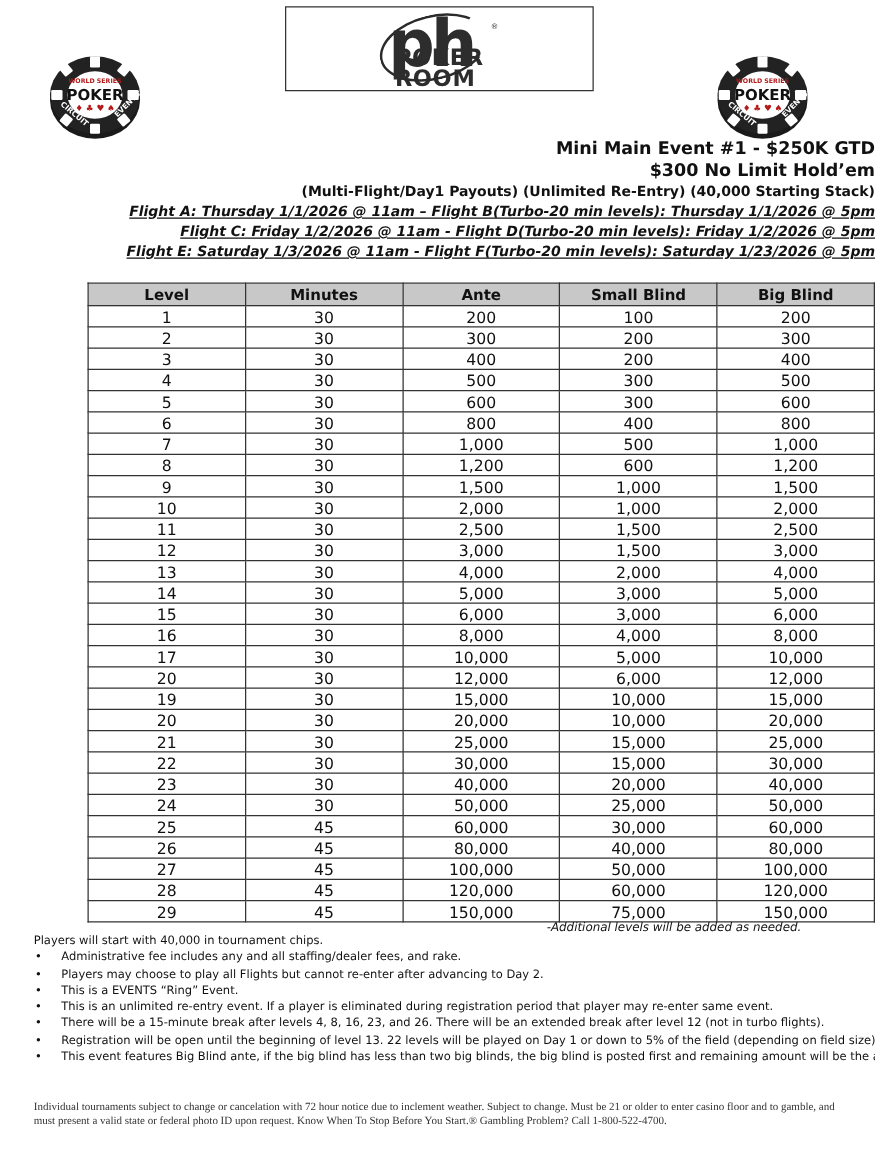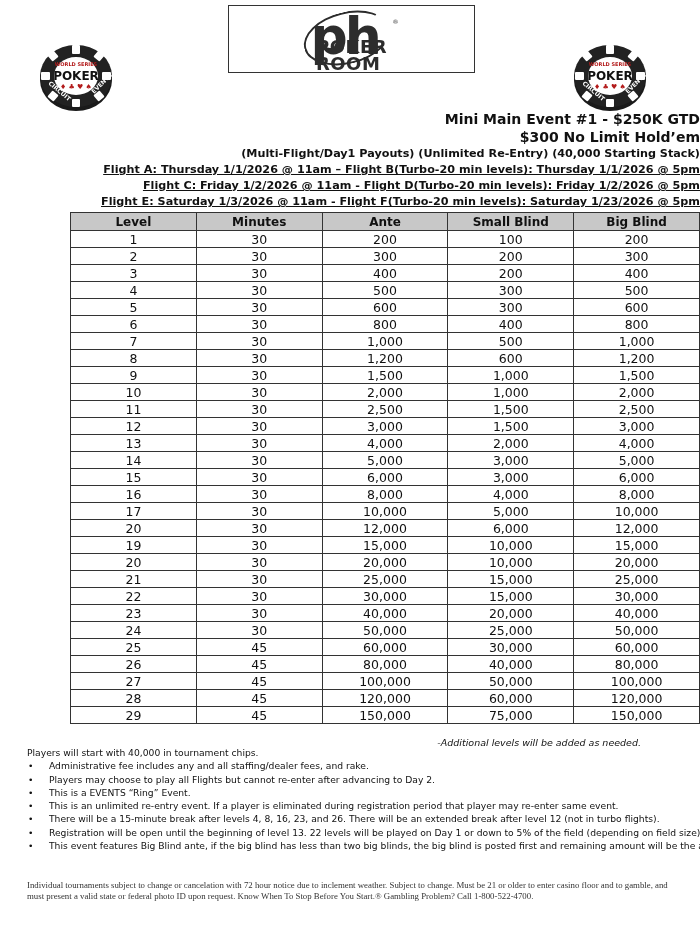--- a/index.html
+++ b/index.html
@@ -10,22 +10,22 @@
   .ph-text { position:absolute; left:10px; top:2px; font-family:"DejaVu Sans", sans-serif; font-weight:bold; font-size:52px; letter-spacing:-3px; color:#2d2d2d; line-height:56px; }
   .ph-reg { position:absolute; right:-2px; top:12px; font-size:6px; color:#2d2d2d; }
   .pr-text { font-family:"DejaVu Sans", sans-serif; font-weight:bold; font-size:18px; line-height:17px; color:#2d2d2d; letter-spacing:0.5px; }
   .chip { position:absolute; width:76px; height:76px; }
   .chip.left { left:38px; top:38px; }
   .chip.right { left:572px; top:38px; }
   .title-block { position:absolute; left:0; top:110px; width:700px; text-align:right; }
   .t1 { font-weight:bold; font-size:14px; line-height:18px; }
   .t2 { font-weight:bold; font-size:14px; line-height:18px; }
   .t3 { font-weight:bold; font-size:11.2px; line-height:16px; }
-  .flight { font-weight:bold; font-size:11.2px; line-height:16px; text-decoration:underline; }
-  table.blinds { position:absolute; left:70px; top:212px; width:630px; border-collapse:collapse; font-size:12.5px; }
+  .flight { font-weight:bold; font-style:italic; font-size:11.2px; line-height:16px; text-decoration:underline; }
+  table.blinds { position:absolute; left:70px; top:226px; width:630px; border-collapse:collapse; font-size:12.5px; }
   table.blinds th, table.blinds td { border:1.3px solid #333; text-align:center; padding:0; width:20%; }
   table.blinds th { background:#c8c8c8; font-weight:bold; height:17px; font-size:12px; }
   table.blinds td { height:16px; line-height:15px; }
   .addl { position:absolute; left:0; top:737px; width:641px; text-align:right; font-style:italic; font-size:9.5px; }
   .notes { position:absolute; left:27px; top:746px; width:660px; font-size:9.2px; line-height:13.3px; }
   .notes .buyin { font-weight:bold; }
   .notes ul { list-style:none; margin:0; padding:0; }
   .notes li { position:relative; padding-left:22px; white-space:nowrap; }
   .notes li .bullet { position:absolute; left:1px; top:0; }
   .disclaimer { position:absolute; left:27px; top:880px; width:648px; font-family:Liberation Serif, serif; font-size:8.8px; line-height:11px; color:#333; }

